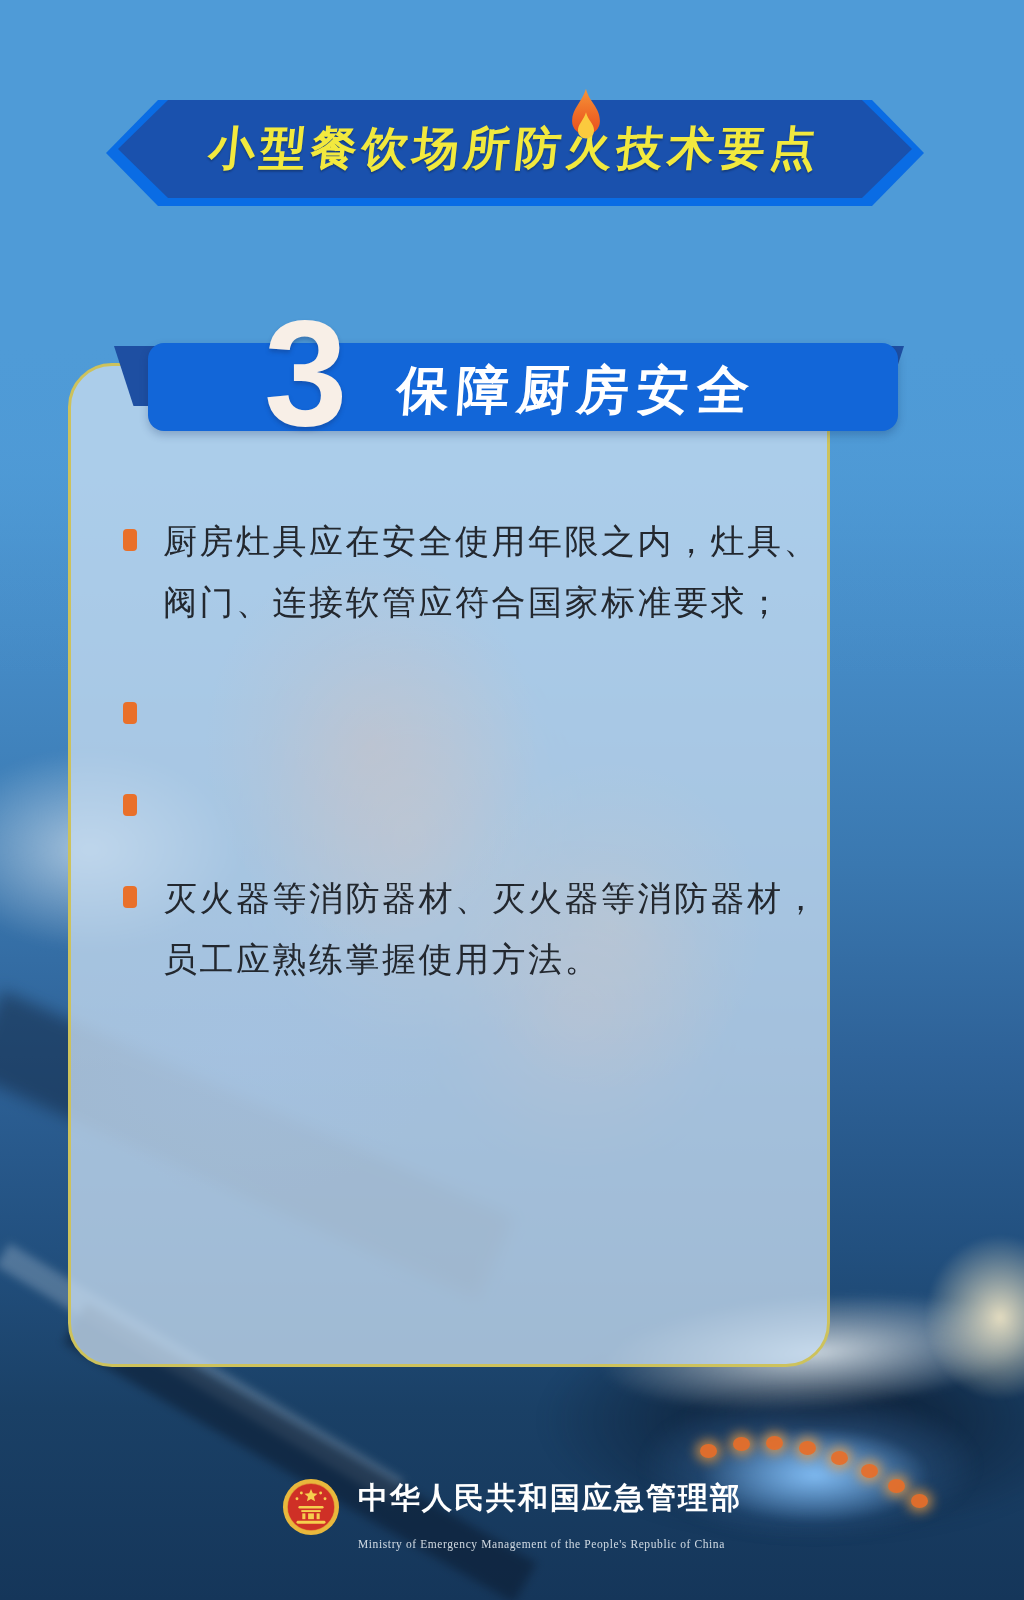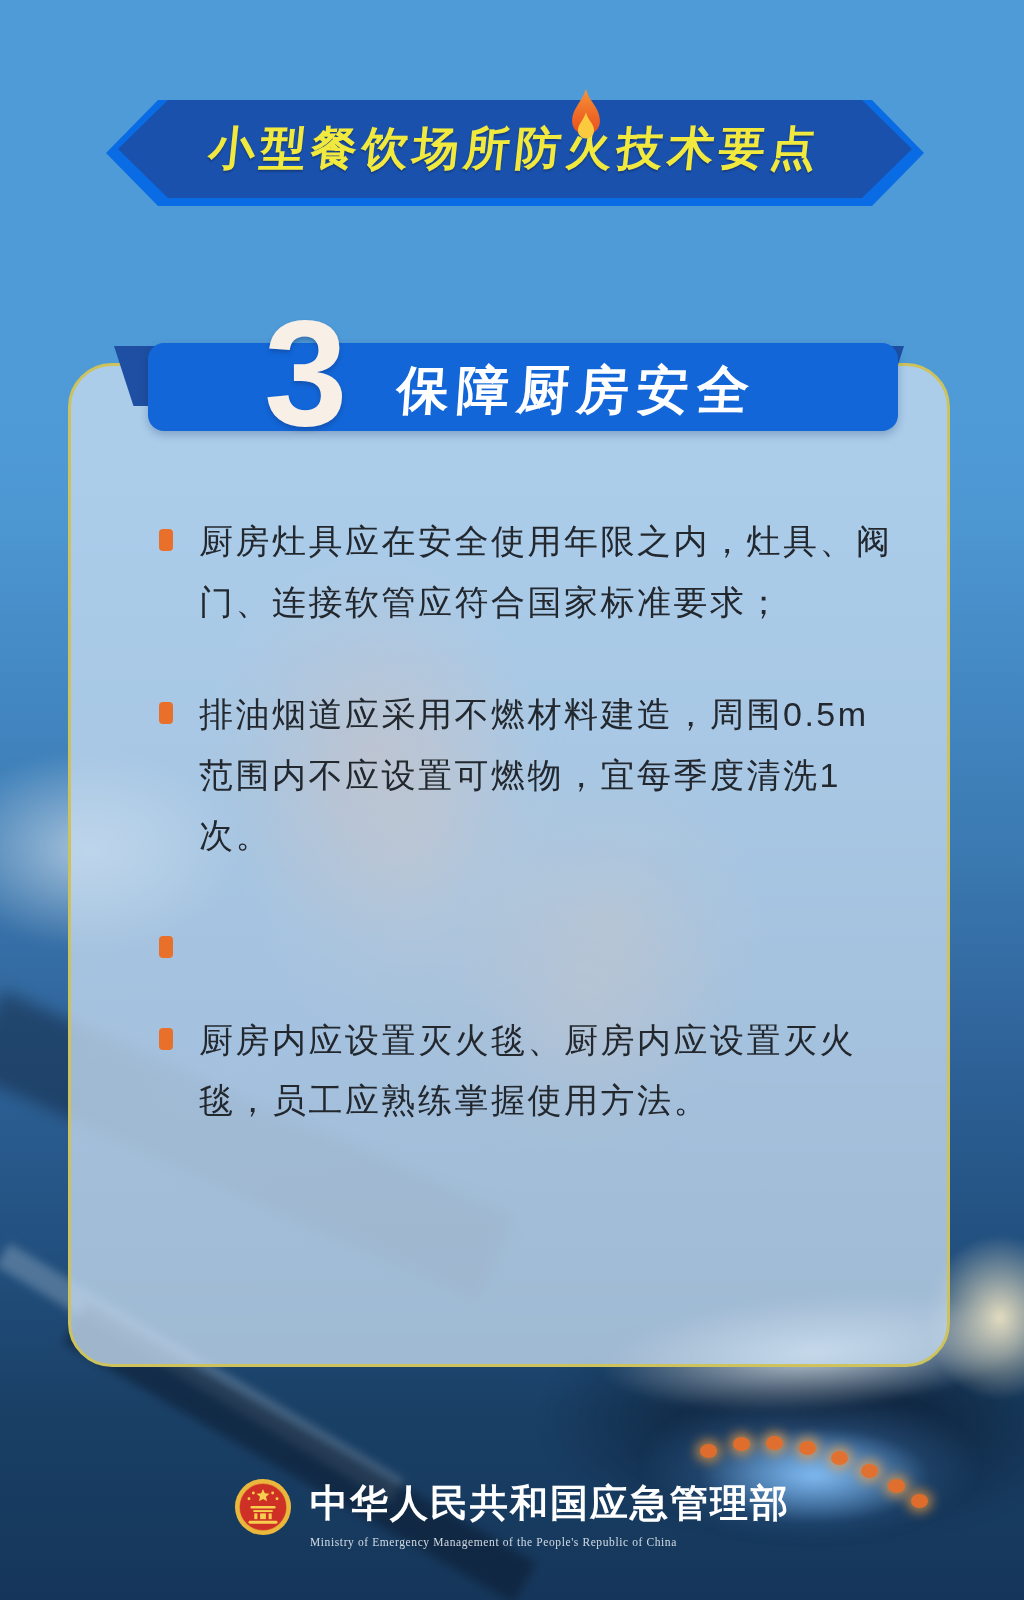--- a/index.html
+++ b/index.html
@@ -41,47 +41,47 @@
     background:var(--banner-bright,#0a6ce4);
     clip-path:polygon(0 50%,52px 0,calc(100% - 52px) 0,100% 50%,calc(100% - 52px) 100%,52px 100%);}
   .banner-inner{position:absolute;left:118px;top:100px;width:794px;height:98px;
     background:var(--banner-dark,#1a51ad);
     clip-path:polygon(0 50%,50px 0,calc(100% - 50px) 0,100% 50%,calc(100% - 50px) 100%,50px 100%);
     display:flex;align-items:center;justify-content:center;}
   .banner-title{color:var(--title-yellow,#f2e93e);font-size:46px;font-weight:900;letter-spacing:5px;
     transform:skewX(-6deg);text-shadow:0 2px 2px rgba(0,0,0,.25);white-space:nowrap;}
   .flame-icon{position:absolute;left:564px;top:88px;width:44px;height:66px;}
   
-  .card{position:absolute;left:68px;top:363px;width:882px;height:1004px;border-radius:44px;
+  .card{position:absolute;left:68px;top:363px;width:762px;height:1004px;border-radius:44px;
     border:3px solid var(--card-border,#cdc25c);background:rgba(197,219,239,.78);box-sizing:border-box;
     background-image:
       radial-gradient(240px 280px at 300px 380px,rgba(255,175,135,.16),rgba(255,175,135,0) 70%),
       radial-gradient(220px 240px at 540px 560px,rgba(255,205,165,.14),rgba(255,205,165,0) 70%),
-      radial-gradient(280px 220px at 180px 680px,rgba(165,195,232,.28),rgba(165,195,232,0) 70%); padding-left: 36px;}
+      radial-gradient(280px 220px at 180px 680px,rgba(165,195,232,.28),rgba(165,195,232,0) 70%);}
   .bullet-list{margin:0;padding:145px 0 0 52px;list-style:none;}
   .bullet-item{display:flex;gap:26px;margin-bottom:52px;}
   .bullet-marker{flex:none;width:14px;height:22px;border-radius:4px;margin-top:18px;
     background:var(--bullet-orange,#e9702a);}
   .bullet-text{width:700px;font-size:34px;line-height:1.78;letter-spacing:2.5px;color:#23282f;}
   
   .wedge{position:absolute;background:#1e4fa2;}
   .wedge-left{left:114px;top:346px;width:44px;height:60px;transform:skewX(18deg);transform-origin:top right;}
   .wedge-right{left:858px;top:346px;width:46px;height:82px;transform:skewX(-18deg);transform-origin:top left;}
   .section-bar{position:absolute;left:148px;top:343px;width:750px;height:88px;border-radius:16px;
     background:var(--header-bar,#1266d8);box-shadow:0 4px 8px rgba(10,40,90,.25);}
   .section-number{position:absolute;left:264px;top:298px;font-size:150px;line-height:1;font-weight:800;
     color:#f8efe7;text-shadow:0 3px 4px rgba(20,50,110,.35);}
   .section-title{position:absolute;left:397px;top:356px;font-size:52px;font-weight:800;color:#fff;
     letter-spacing:8px;transform:skewX(-4deg);white-space:nowrap;}
   
   .footer{position:absolute;left:0;top:1478px;width:1024px;display:flex;justify-content:center;
     align-items:flex-start;gap:18px;}
   .footer-text{display:flex;flex-direction:column;}
-  .footer-cn{color:#fff;font-size:38px;font-weight:800;letter-spacing:2px;}
-  .footer-en{margin-top:7px;color:rgba(240,246,250,.85);font-size:11.5px;letter-spacing:.6px;
+  .footer-cn{color:#fff;font-size:30px;font-weight:800;letter-spacing:2px;}
+  .footer-en{margin-top:19px;color:rgba(240,246,250,.85);font-size:11.5px;letter-spacing:.6px;
     font-family:"Liberation Serif","DejaVu Serif",serif;}
 </style>
 </head>
 <body>
 
 <div class="poster">
 
   <div>
     <div class="decor ph-steam"></div>
     <div class="decor ph-fire1"></div>
@@ -106,28 +106,27 @@
   </div>
 
   <div class="card">
     <ul class="bullet-list">
         <li class="bullet-item">
           <span class="bullet-marker"></span>
           <span class="bullet-text">厨房灶具应在安全使用年限之内，灶具、阀门、连接软管应符合国家标准要求；</span>
         </li>
         <li class="bullet-item">
           <span class="bullet-marker"></span>
-          <span class="bullet-text">排油烟道应采用不燃材料建造，周围0.5m范围内不应设置可燃物，宜每季度清洗1次。</span>
         </li>
         <li class="bullet-item">
           <span class="bullet-marker"></span>
         </li>
         <li class="bullet-item">
           <span class="bullet-marker"></span>
-          <span class="bullet-text">厨房内应设置灭火毯、厨房内应设置灭火毯，员工应熟练掌握使用方法。</span>
+          <span class="bullet-text">灭火器等消防器材、灭火器等消防器材，员工应熟练掌握使用方法。</span>
         </li>
       </ul>
   </div>
 
   <div class="wedge wedge-left"></div>
   <div class="wedge wedge-right"></div>
   <div class="section-bar"></div>
   <div class="section-number">3</div>
   <div class="section-title">保障厨房安全</div>
 

